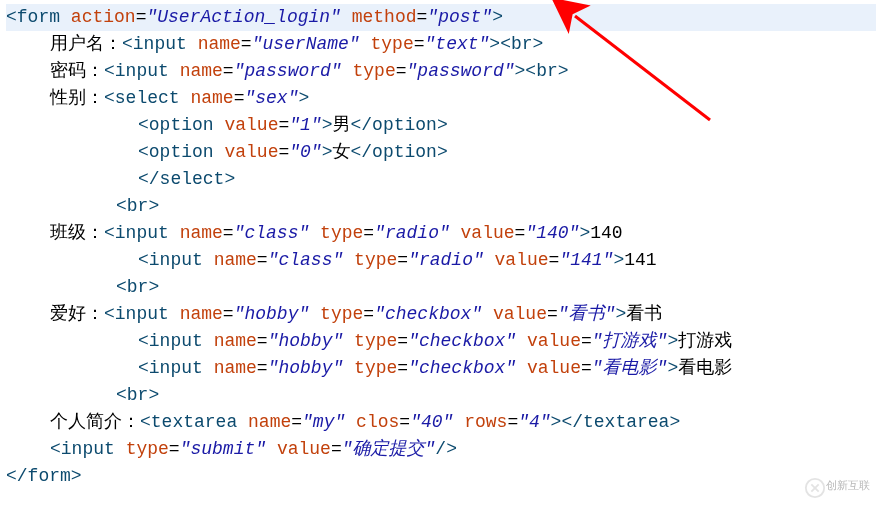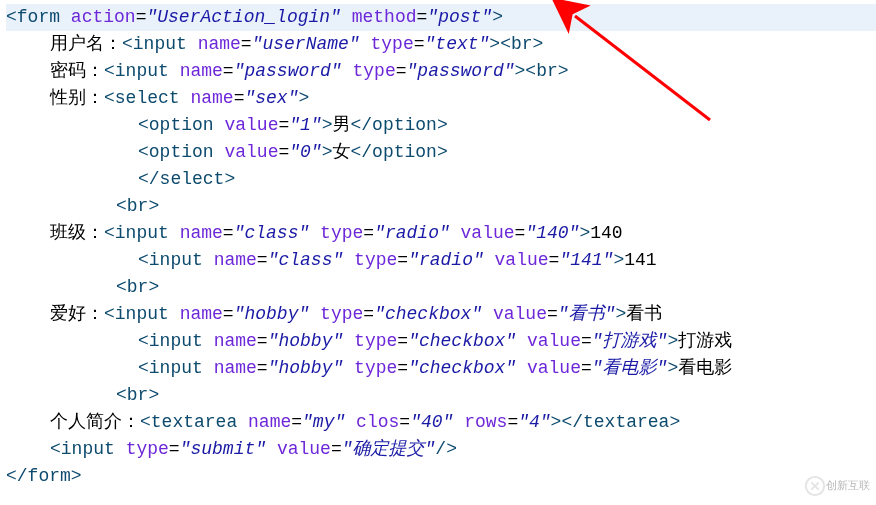--- a/index.html
+++ b/index.html
@@ -9,27 +9,27 @@
     font-size:18px;
     line-height:27px;
     background:#fff;
     color:#000;
     position:relative;
     overflow:hidden;
   }
   .code{white-space:pre;padding:4px 0 0 6px}
   .hl{background:#e9f1fb}
   .tag{color:#0c4a6e}          
-  .attr{color:#6d28d9}         
+  .attr{color:#c2410c}         
   .val{color:#1a1aa6;font-style:italic}   
   .txt{color:#000}
   .logo{
     position:absolute;right:6px;bottom:6px;
     font-size:11px;color:#b8b8b8;font-family:Arial,sans-serif;
-    display:flex;align-items:center;gap:0;
+    display:flex;align-items:flex-end;gap:0;
     user-select:none;
   }
   .logo svg{opacity:.4}
   .arrow{position:absolute;left:0;top:0;pointer-events:none}
 </style>
 </head>
 <body>
 
 <div class="code" id="code-container"><div class="hl" style="padding-left: 0px;"><span class="tag">&lt;form</span><span class="txt"> </span><span class="attr">action</span><span class="txt">=</span><span class="val">"UserAction_login"</span><span class="txt"> </span><span class="attr">method</span><span class="txt">=</span><span class="val">"post"</span><span class="tag">&gt;</span></div><div style="padding-left: 44px;"><span class="txt">用户名：</span><span class="tag">&lt;input</span><span class="txt"> </span><span class="attr">name</span><span class="txt">=</span><span class="val">"userName"</span><span class="txt"> </span><span class="attr">type</span><span class="txt">=</span><span class="val">"text"</span><span class="tag">&gt;&lt;br&gt;</span></div><div style="padding-left: 44px;"><span class="txt">密码：</span><span class="tag">&lt;input</span><span class="txt"> </span><span class="attr">name</span><span class="txt">=</span><span class="val">"password"</span><span class="txt"> </span><span class="attr">type</span><span class="txt">=</span><span class="val">"password"</span><span class="tag">&gt;&lt;br&gt;</span></div><div style="padding-left: 44px;"><span class="txt">性别：</span><span class="tag">&lt;select</span><span class="txt"> </span><span class="attr">name</span><span class="txt">=</span><span class="val">"sex"</span><span class="tag">&gt;</span></div><div style="padding-left: 132px;"><span class="tag">&lt;option</span><span class="txt"> </span><span class="attr">value</span><span class="txt">=</span><span class="val">"1"</span><span class="tag">&gt;</span><span class="txt">男</span><span class="tag">&lt;/option&gt;</span></div><div style="padding-left: 132px;"><span class="tag">&lt;option</span><span class="txt"> </span><span class="attr">value</span><span class="txt">=</span><span class="val">"0"</span><span class="tag">&gt;</span><span class="txt">女</span><span class="tag">&lt;/option&gt;</span></div><div style="padding-left: 132px;"><span class="tag">&lt;/select&gt;</span></div><div style="padding-left: 110px;"><span class="tag">&lt;br&gt;</span></div><div style="padding-left: 44px;"><span class="txt">班级：</span><span class="tag">&lt;input</span><span class="txt"> </span><span class="attr">name</span><span class="txt">=</span><span class="val">"class"</span><span class="txt"> </span><span class="attr">type</span><span class="txt">=</span><span class="val">"radio"</span><span class="txt"> </span><span class="attr">value</span><span class="txt">=</span><span class="val">"140"</span><span class="tag">&gt;</span><span class="txt">140</span></div><div style="padding-left: 132px;"><span class="tag">&lt;input</span><span class="txt"> </span><span class="attr">name</span><span class="txt">=</span><span class="val">"class"</span><span class="txt"> </span><span class="attr">type</span><span class="txt">=</span><span class="val">"radio"</span><span class="txt"> </span><span class="attr">value</span><span class="txt">=</span><span class="val">"141"</span><span class="tag">&gt;</span><span class="txt">141</span></div><div style="padding-left: 110px;"><span class="tag">&lt;br&gt;</span></div><div style="padding-left: 44px;"><span class="txt">爱好：</span><span class="tag">&lt;input</span><span class="txt"> </span><span class="attr">name</span><span class="txt">=</span><span class="val">"hobby"</span><span class="txt"> </span><span class="attr">type</span><span class="txt">=</span><span class="val">"checkbox"</span><span class="txt"> </span><span class="attr">value</span><span class="txt">=</span><span class="val">"看书"</span><span class="tag">&gt;</span><span class="txt">看书</span></div><div style="padding-left: 132px;"><span class="tag">&lt;input</span><span class="txt"> </span><span class="attr">name</span><span class="txt">=</span><span class="val">"hobby"</span><span class="txt"> </span><span class="attr">type</span><span class="txt">=</span><span class="val">"checkbox"</span><span class="txt"> </span><span class="attr">value</span><span class="txt">=</span><span class="val">"打游戏"</span><span class="tag">&gt;</span><span class="txt">打游戏</span></div><div style="padding-left: 132px;"><span class="tag">&lt;input</span><span class="txt"> </span><span class="attr">name</span><span class="txt">=</span><span class="val">"hobby"</span><span class="txt"> </span><span class="attr">type</span><span class="txt">=</span><span class="val">"checkbox"</span><span class="txt"> </span><span class="attr">value</span><span class="txt">=</span><span class="val">"看电影"</span><span class="tag">&gt;</span><span class="txt">看电影</span></div><div style="padding-left: 110px;"><span class="tag">&lt;br&gt;</span></div><div style="padding-left: 44px;"><span class="txt">个人简介：</span><span class="tag">&lt;textarea</span><span class="txt"> </span><span class="attr">name</span><span class="txt">=</span><span class="val">"my"</span><span class="txt"> </span><span class="attr">clos</span><span class="txt">=</span><span class="val">"40"</span><span class="txt"> </span><span class="attr">rows</span><span class="txt">=</span><span class="val">"4"</span><span class="tag">&gt;&lt;/textarea&gt;</span></div><div style="padding-left: 44px;"><span class="tag">&lt;input</span><span class="txt"> </span><span class="attr">type</span><span class="txt">=</span><span class="val">"submit"</span><span class="txt"> </span><span class="attr">value</span><span class="txt">=</span><span class="val">"确定提交"</span><span class="tag">/&gt;</span></div><div style="padding-left: 0px;"><span class="tag">&lt;/form&gt;</span></div></div>
 

